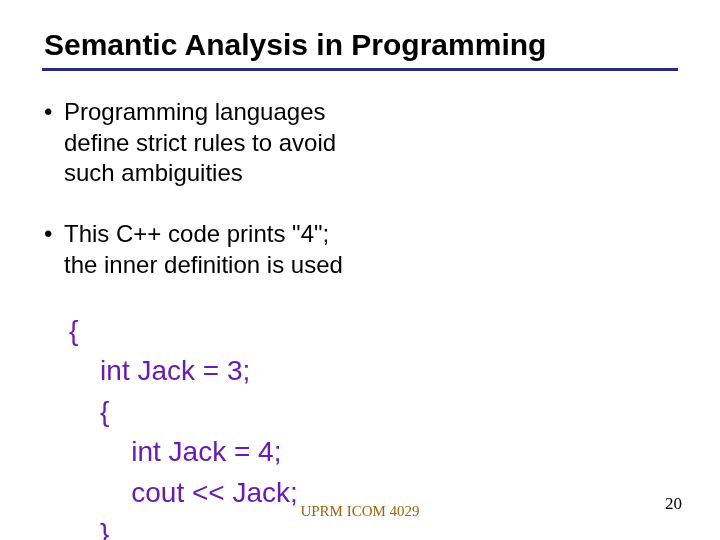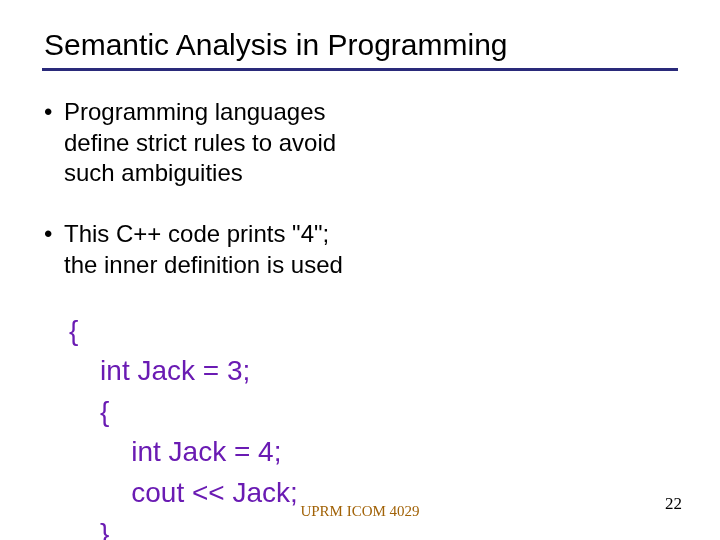--- a/index.html
+++ b/index.html
@@ -14,21 +14,21 @@
   }
   .slide {
     width: 720px;
     height: 540px;
     position: relative;
     box-sizing: border-box;
     padding: 24px 42px 60px 42px;
   }
   .title {
     font-family: "Comic Sans MS", "Comic Sans", cursive, sans-serif;
-    font-weight: normal;
+    font-weight: bold;
     font-size: 30px;
     color: #000;
     margin: 4px 2px 6px 2px;
   }
   .rule {
     border: none;
     border-top: 3px solid #2a2a7a;
     margin: 2px 0 26px 0;
   }
   .body {
@@ -114,15 +114,15 @@
 <span>        int Jack = 4;</span>
 <span>        cout &lt;&lt; Jack;</span>
 <span>    }</span>
 <span>}</span></div>
     </div>
   </div>
 
   <div class="footer">
     <div>UPRM ICOM 4029</div>
   </div>
-  <div class="pagenum">22</div>
+  <div class="pagenum">20</div>
 
 </div>
 
 </body></html>

